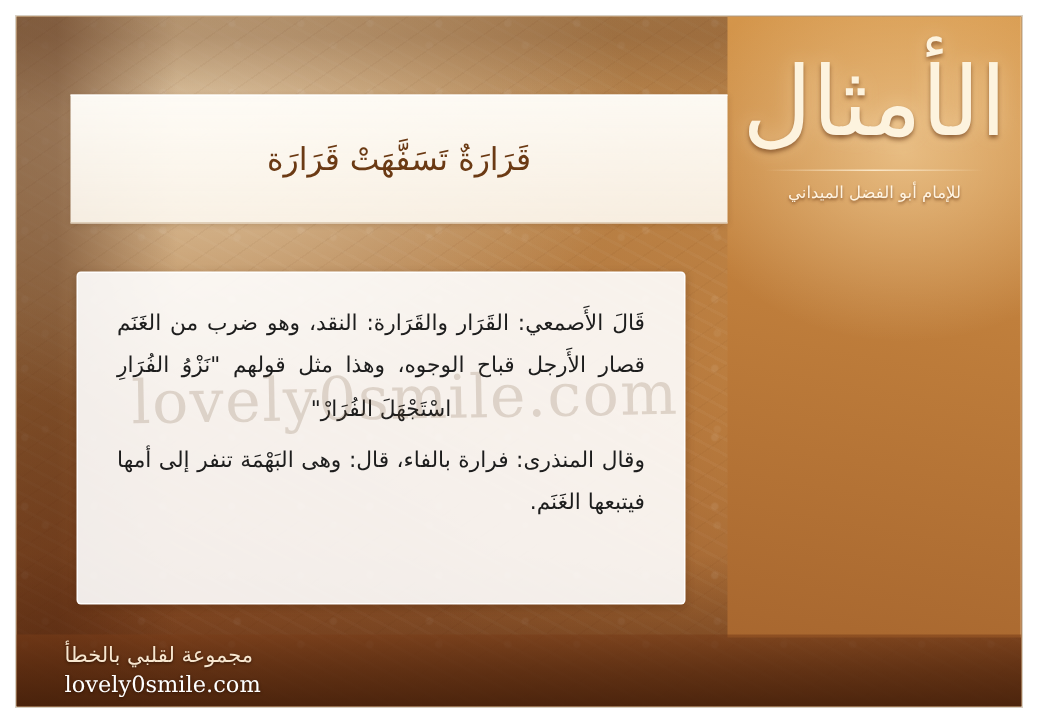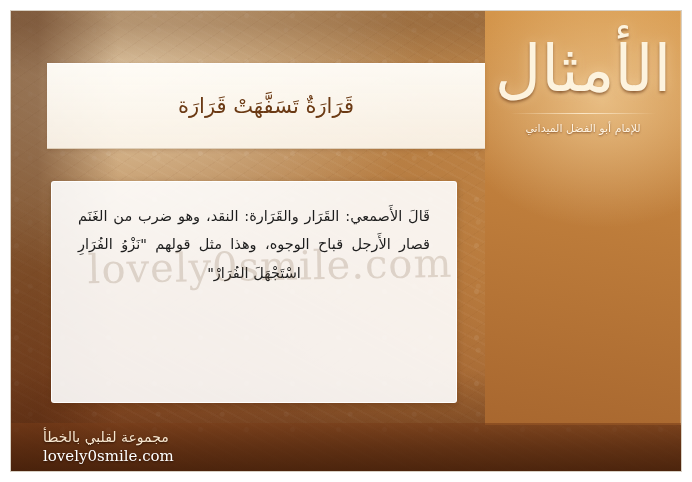--- a/index.html
+++ b/index.html
@@ -219,20 +219,21 @@
         <div class="brand-sub">للإمام أبو الفضل الميداني</div>
       </div>
     </div>
 
     <div class="title-bar">
       <div class="title-text">قَرَارَةٌ تَسَفَّهَتْ قَرَارَة</div>
     </div>
 
     <div class="content-box">
       <p class="para center-last">قَالَ الأَصمعي: القَرَار والقَرَارة: النقد، وهو ضرب من الغَنَم قصار الأَرجل قباح الوجوه، وهذا مثل قولهم "نَزْوُ الفُرَارِ اسْتَجْهَلَ الفُرَارْ"</p>
+      <p class="para">وقال المنذرى: فرارة بالفاء، قال: وهى البَهْمَة تنفر إلى أمها فيتبعها الغَنَم.</p>
     </div>
 
     <div class="watermark">lovely0smile.com</div>
 
     <div class="footer"></div>
     <div class="footer-ar">مجموعة لقلبي بالخطأ</div>
     <div class="footer-url">lovely0smile.com</div>
 
   </div>
 </div>

